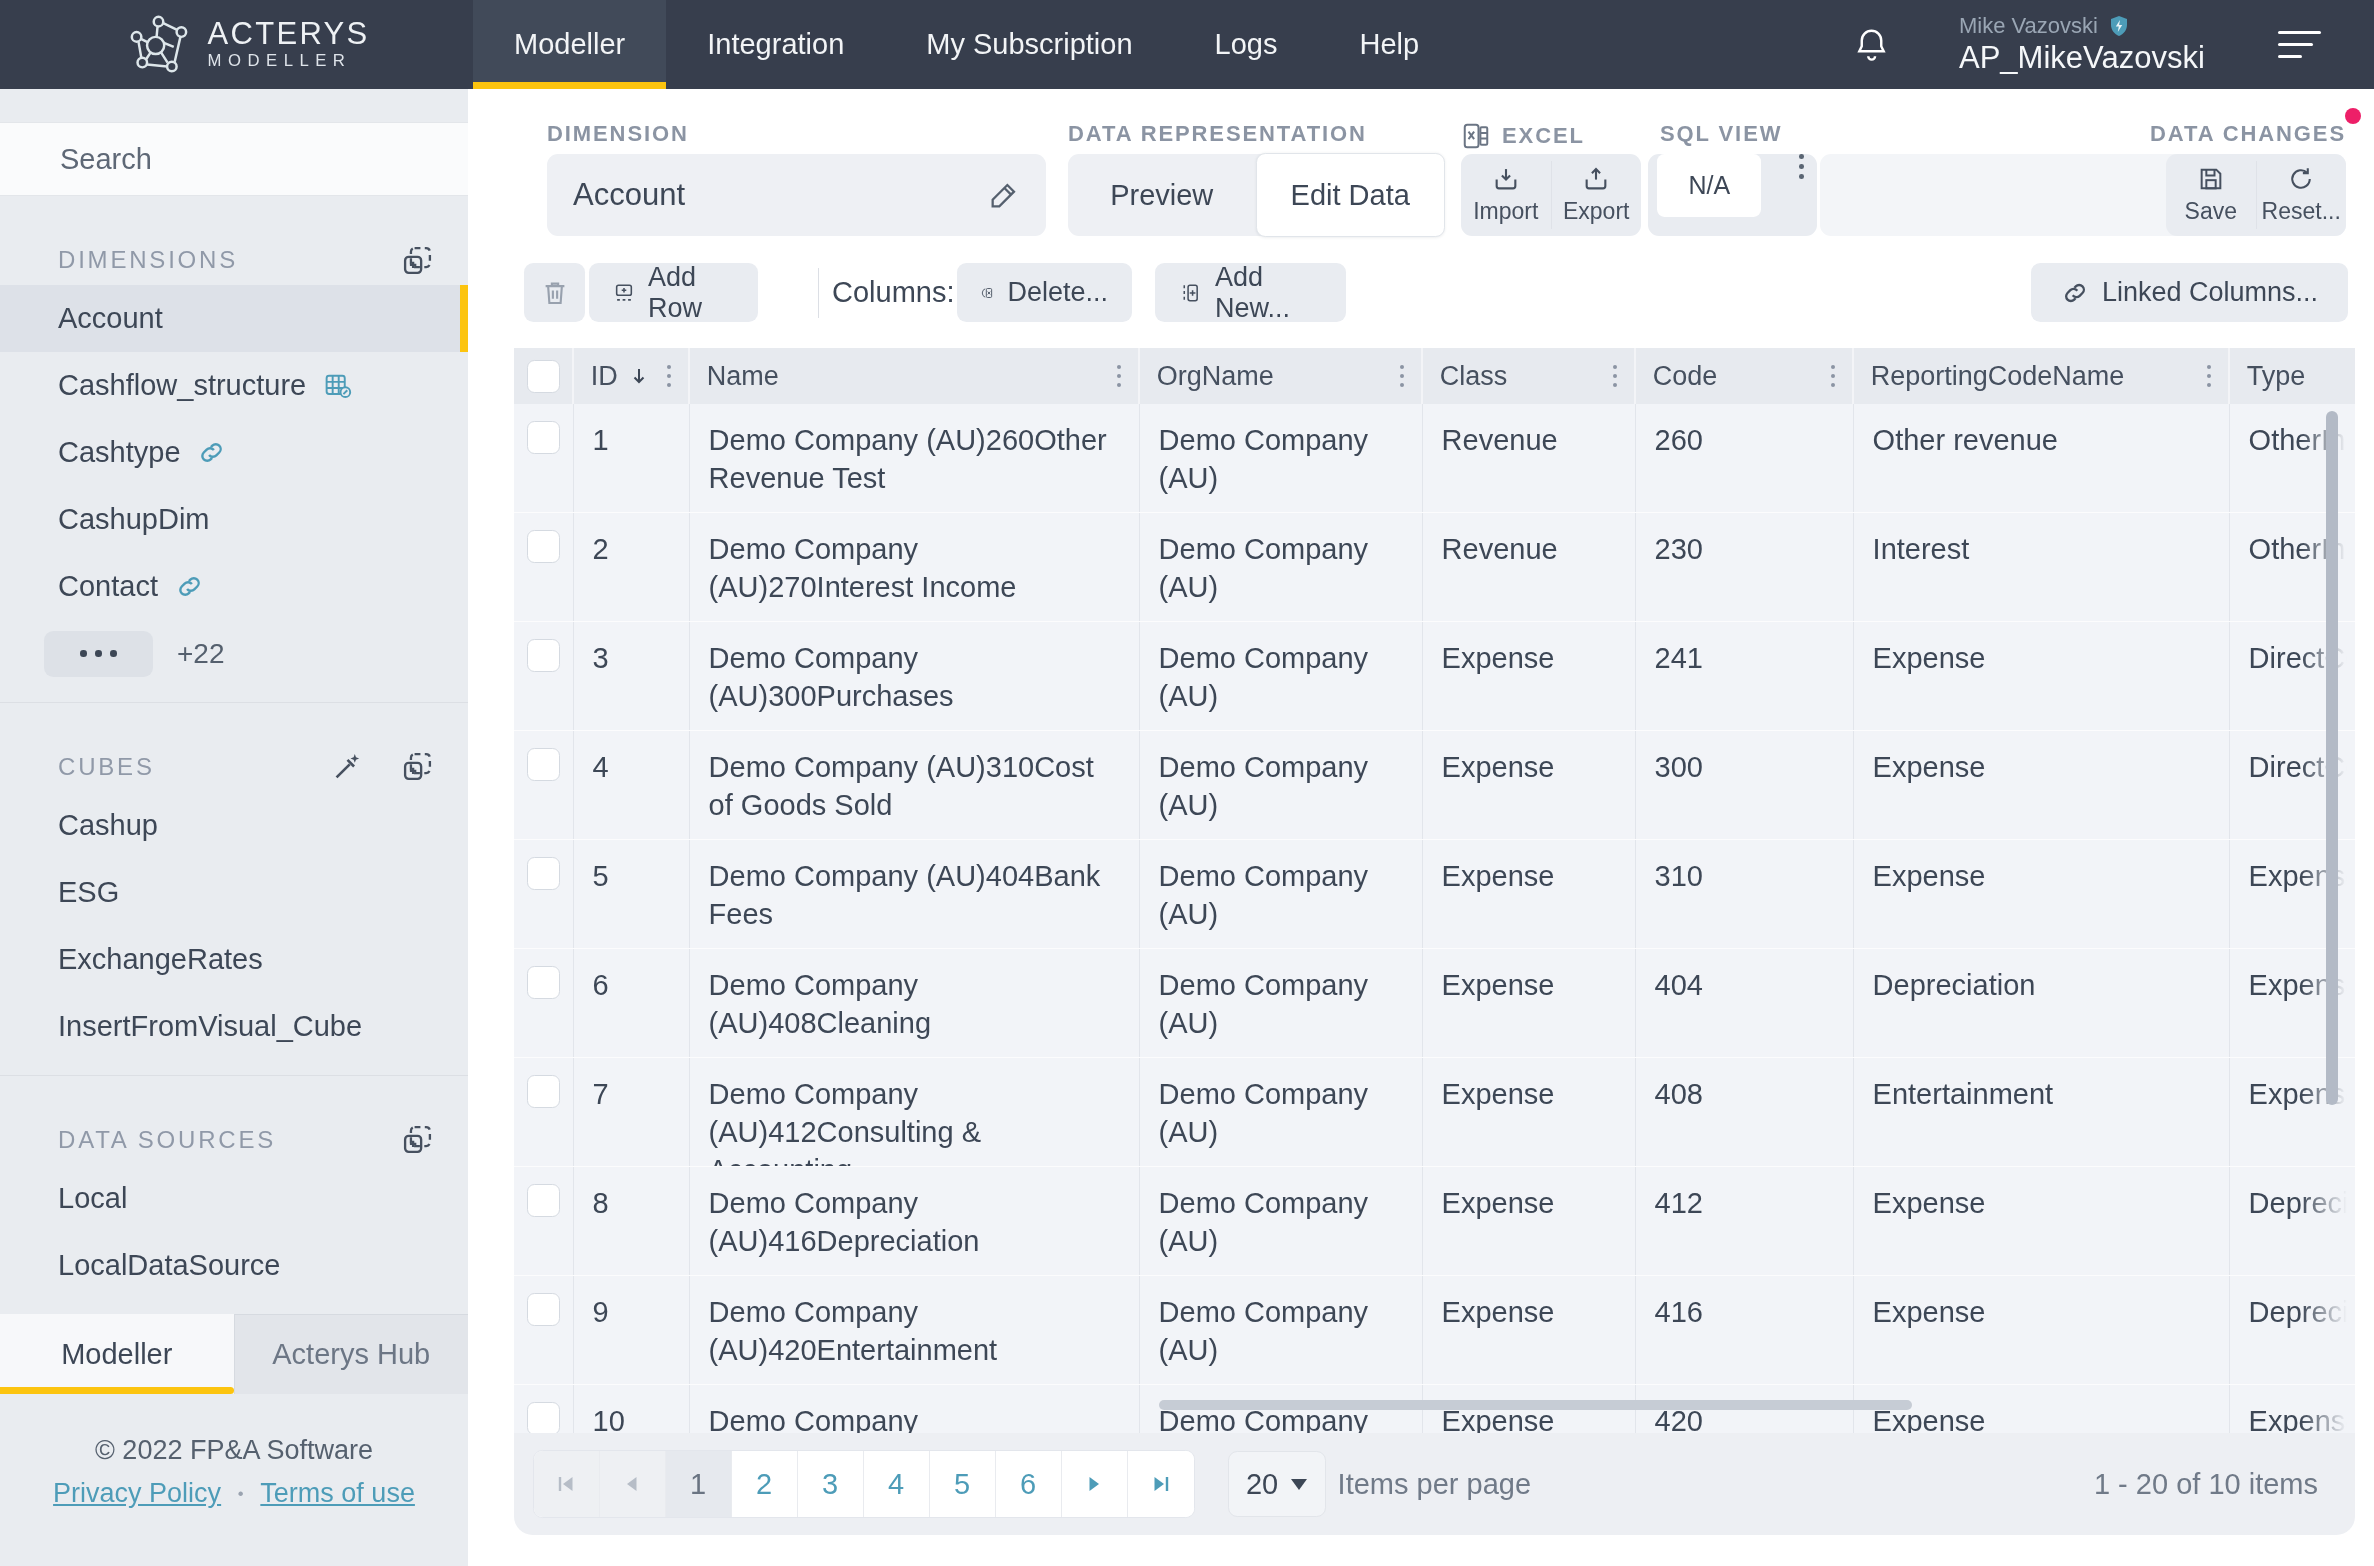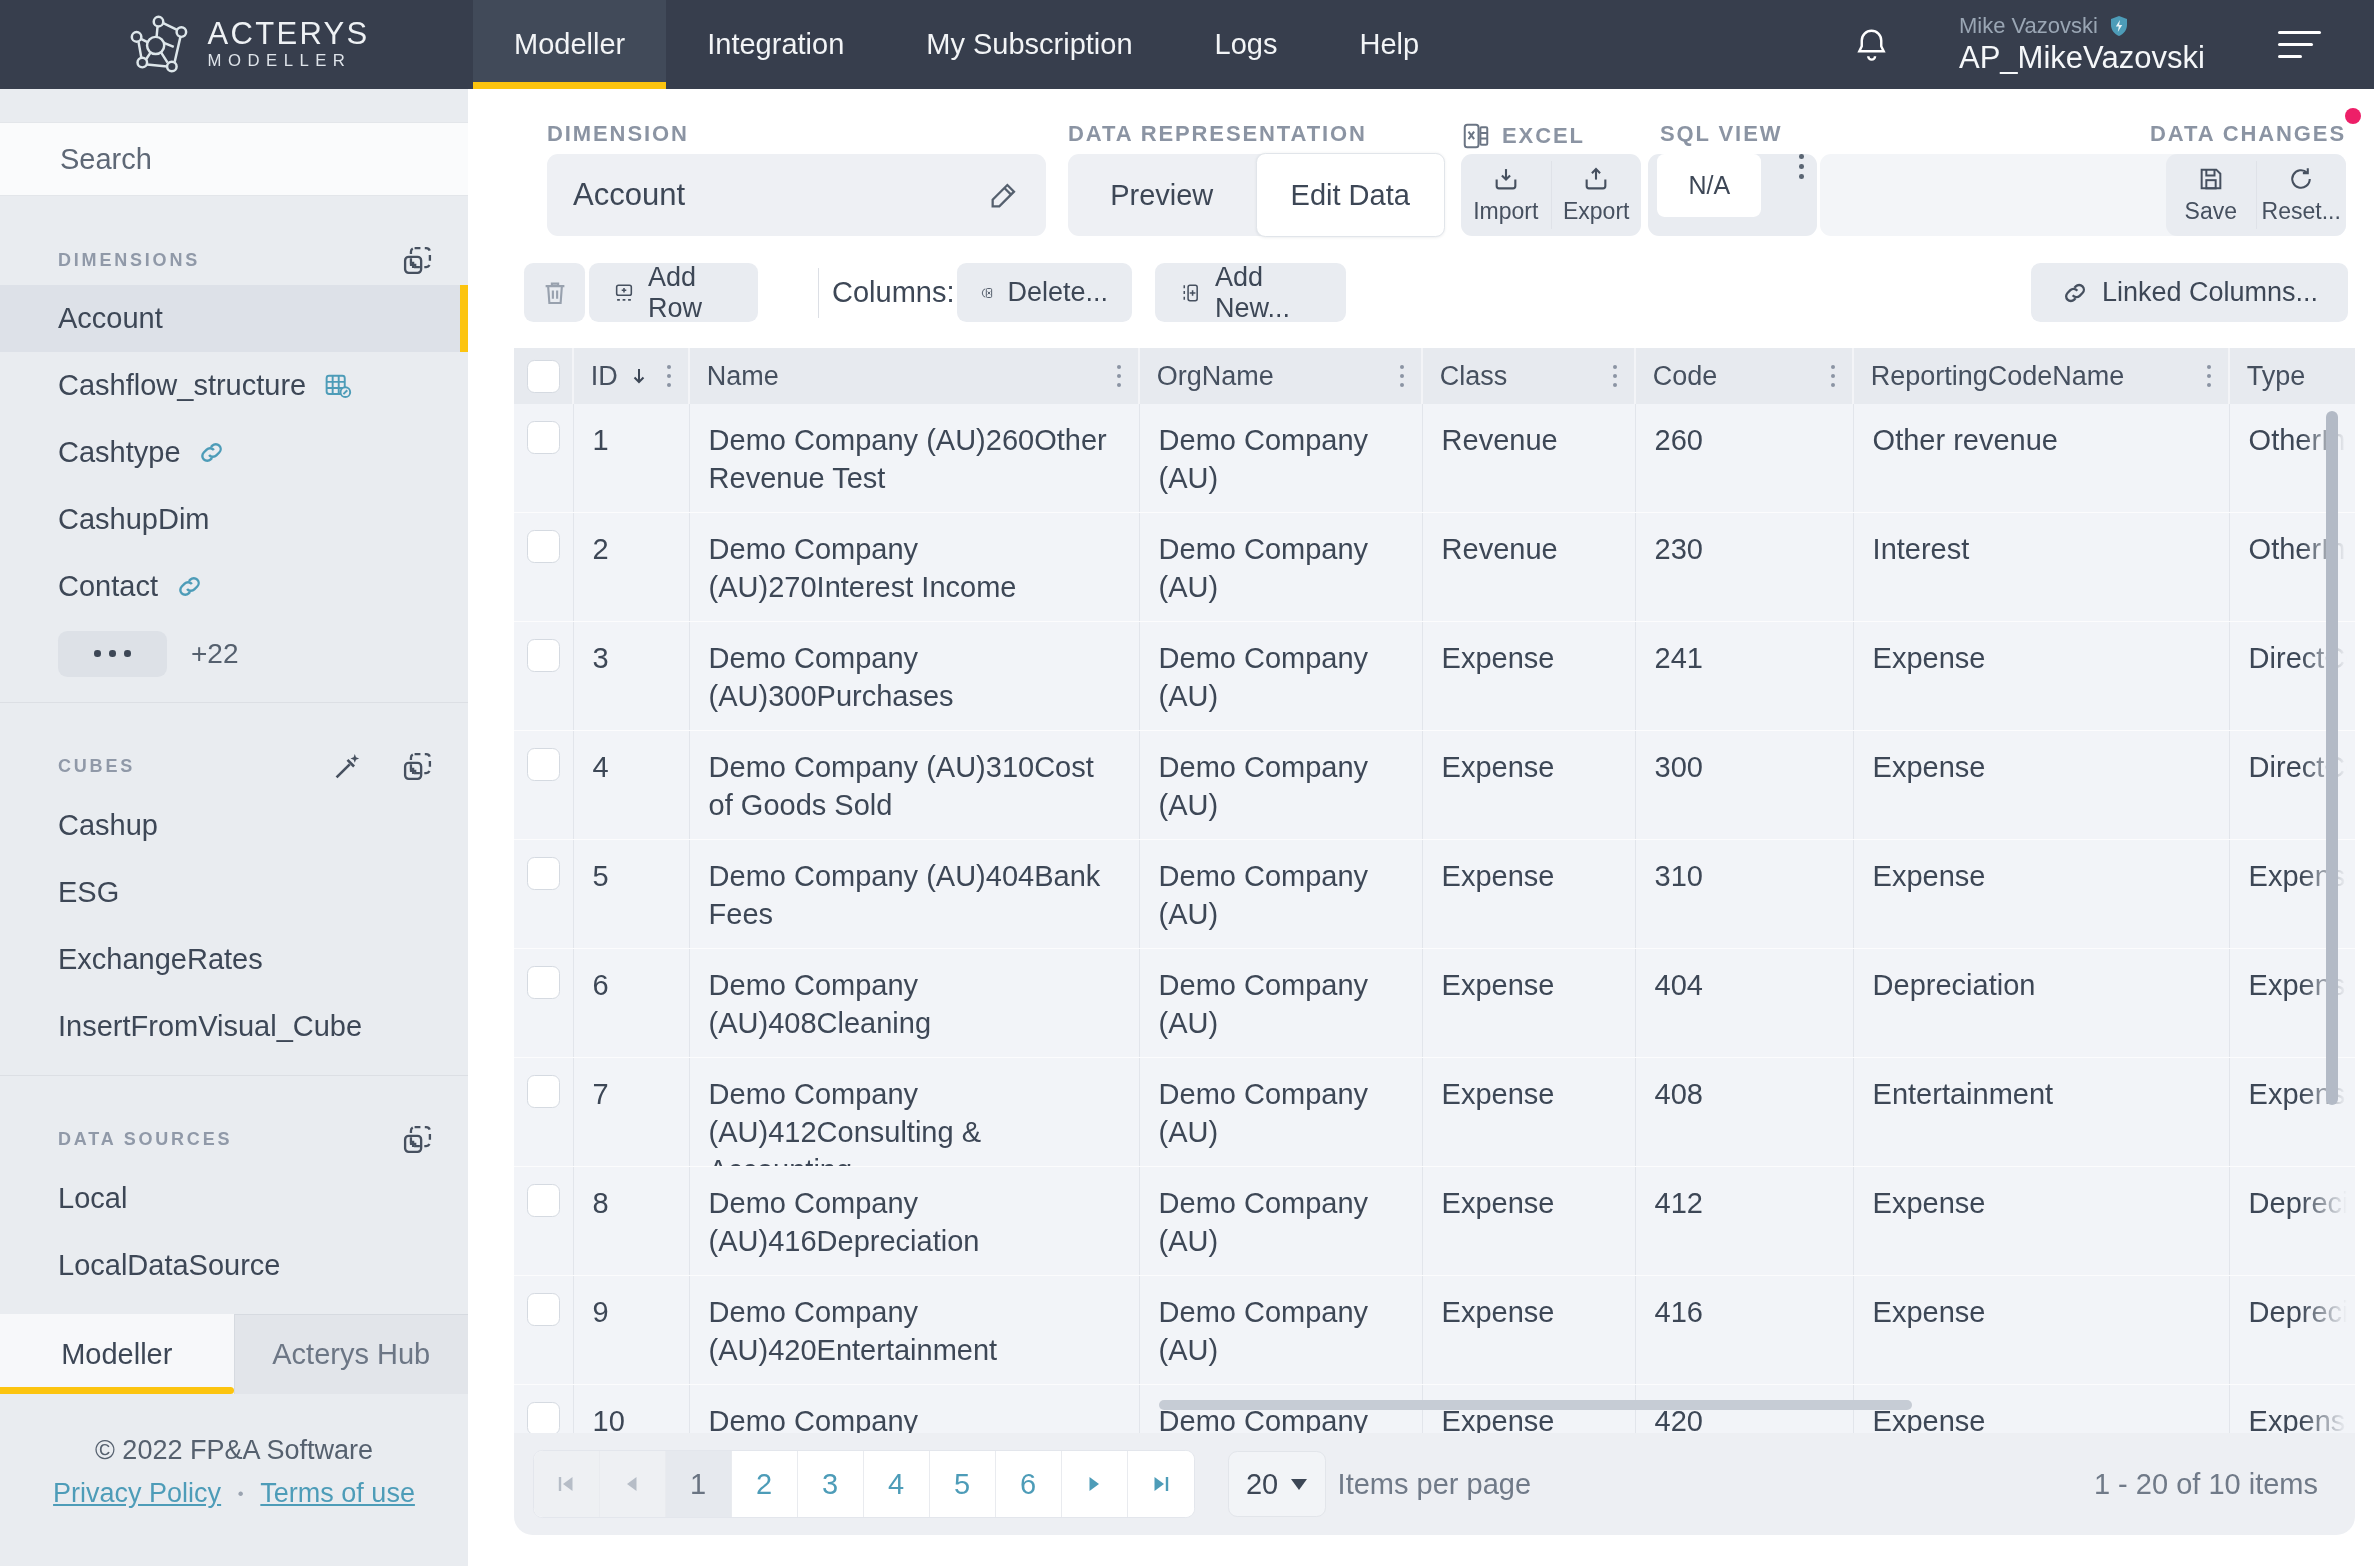--- a/index.html
+++ b/index.html
@@ -26,28 +26,28 @@
   .burger{display:flex;flex-direction:column;gap:8.3px;padding:5.6px;cursor:pointer}
   .burger i{display:block;height:3.7px;border-radius:1.9px;background:#fff}
   .burger i:nth-child(1){width:43px}.burger i:nth-child(2){width:35px}.burger i:nth-child(3){width:24px}
 
   
   .sidebar{position:absolute;top:89px;left:0;width:468px;height:1478px;background:#e9ecf0}
   .search-row{margin-top:33px;height:74px;background:#fafbfc;border-top:0.9px solid #e3e6ea;border-bottom:0.9px solid #e3e6ea;display:flex;align-items:center;padding:0 37px 0 58px;box-sizing:border-box}
   .search-input{flex:1;border:none;outline:none;background:transparent;font-family:"Liberation Sans",sans-serif;font-size:29px;color:#3d4756}
   .search-input::placeholder{color:#5e6876}
   .search-icon{width:33px;height:33px;color:#3d4756}
-  .section-head{margin-top:39px;height:50px;display:flex;align-items:center;padding:0 33px 0 58px;color:#9099a8;font-size:18px;font-weight:bold;letter-spacing:2.8px}
+  .section-head{margin-top:39px;height:50px;display:flex;align-items:center;padding:0 33px 0 58px;color:#9099a8;font-size:24px;font-weight:normal;letter-spacing:2.8px}
   .section-head .sh-icons{margin-left:auto;display:flex;align-items:center;gap:35px;color:#46505f}
   .sh-icon{width:35px;height:35px;cursor:pointer}
   .side-item{height:67px;display:flex;align-items:center;padding:0 28px 0 58px;font-size:29px;color:#3d4756;gap:16.7px;position:relative;cursor:pointer}
   .side-item.selected{background:#dde1e8}
   .side-item.selected::after{content:"";position:absolute;right:0;top:0;bottom:0;width:8.3px;background:#fcc40f}
   .side-item .li-icon{width:29px;height:29px;color:#4d9cb8}
-  .more-row{height:67px;display:flex;align-items:center;gap:24px;padding-left:58px}
+  .more-row{height:67px;display:flex;align-items:center;gap:24px;padding-left:44px}
   .more-pill{width:109px;height:46px;background:#dde1e7;border-radius:9.3px;display:flex;align-items:center;justify-content:center;gap:8.3px;cursor:pointer}
   .more-pill i{width:6.5px;height:6.5px;border-radius:50%;background:#3d4756}
   .more-count{font-size:28px;color:#55606e}
   .sdivider{height:0.9px;background:#dcdfe4;margin:15px 0}
   .sidebar-bottom{position:absolute;left:0;bottom:0;width:468px}
   .bottom-tabs{display:flex;height:80px}
   .btab{flex:1;display:flex;align-items:center;justify-content:center;font-size:29px;position:relative;cursor:pointer}
   .btab.active{background:#f7f8fa;color:#3d4756}
   .btab.active::after{content:"";position:absolute;left:0;right:0;bottom:0;height:7.4px;background:#fcc40f;border-radius:0 7.4px 7.4px 0}
   .btab.inactive{background:#e2e5ea;color:#6c7685;border-left:0.9px solid #d6dae0;border-top:0.9px solid #d6dae0}

